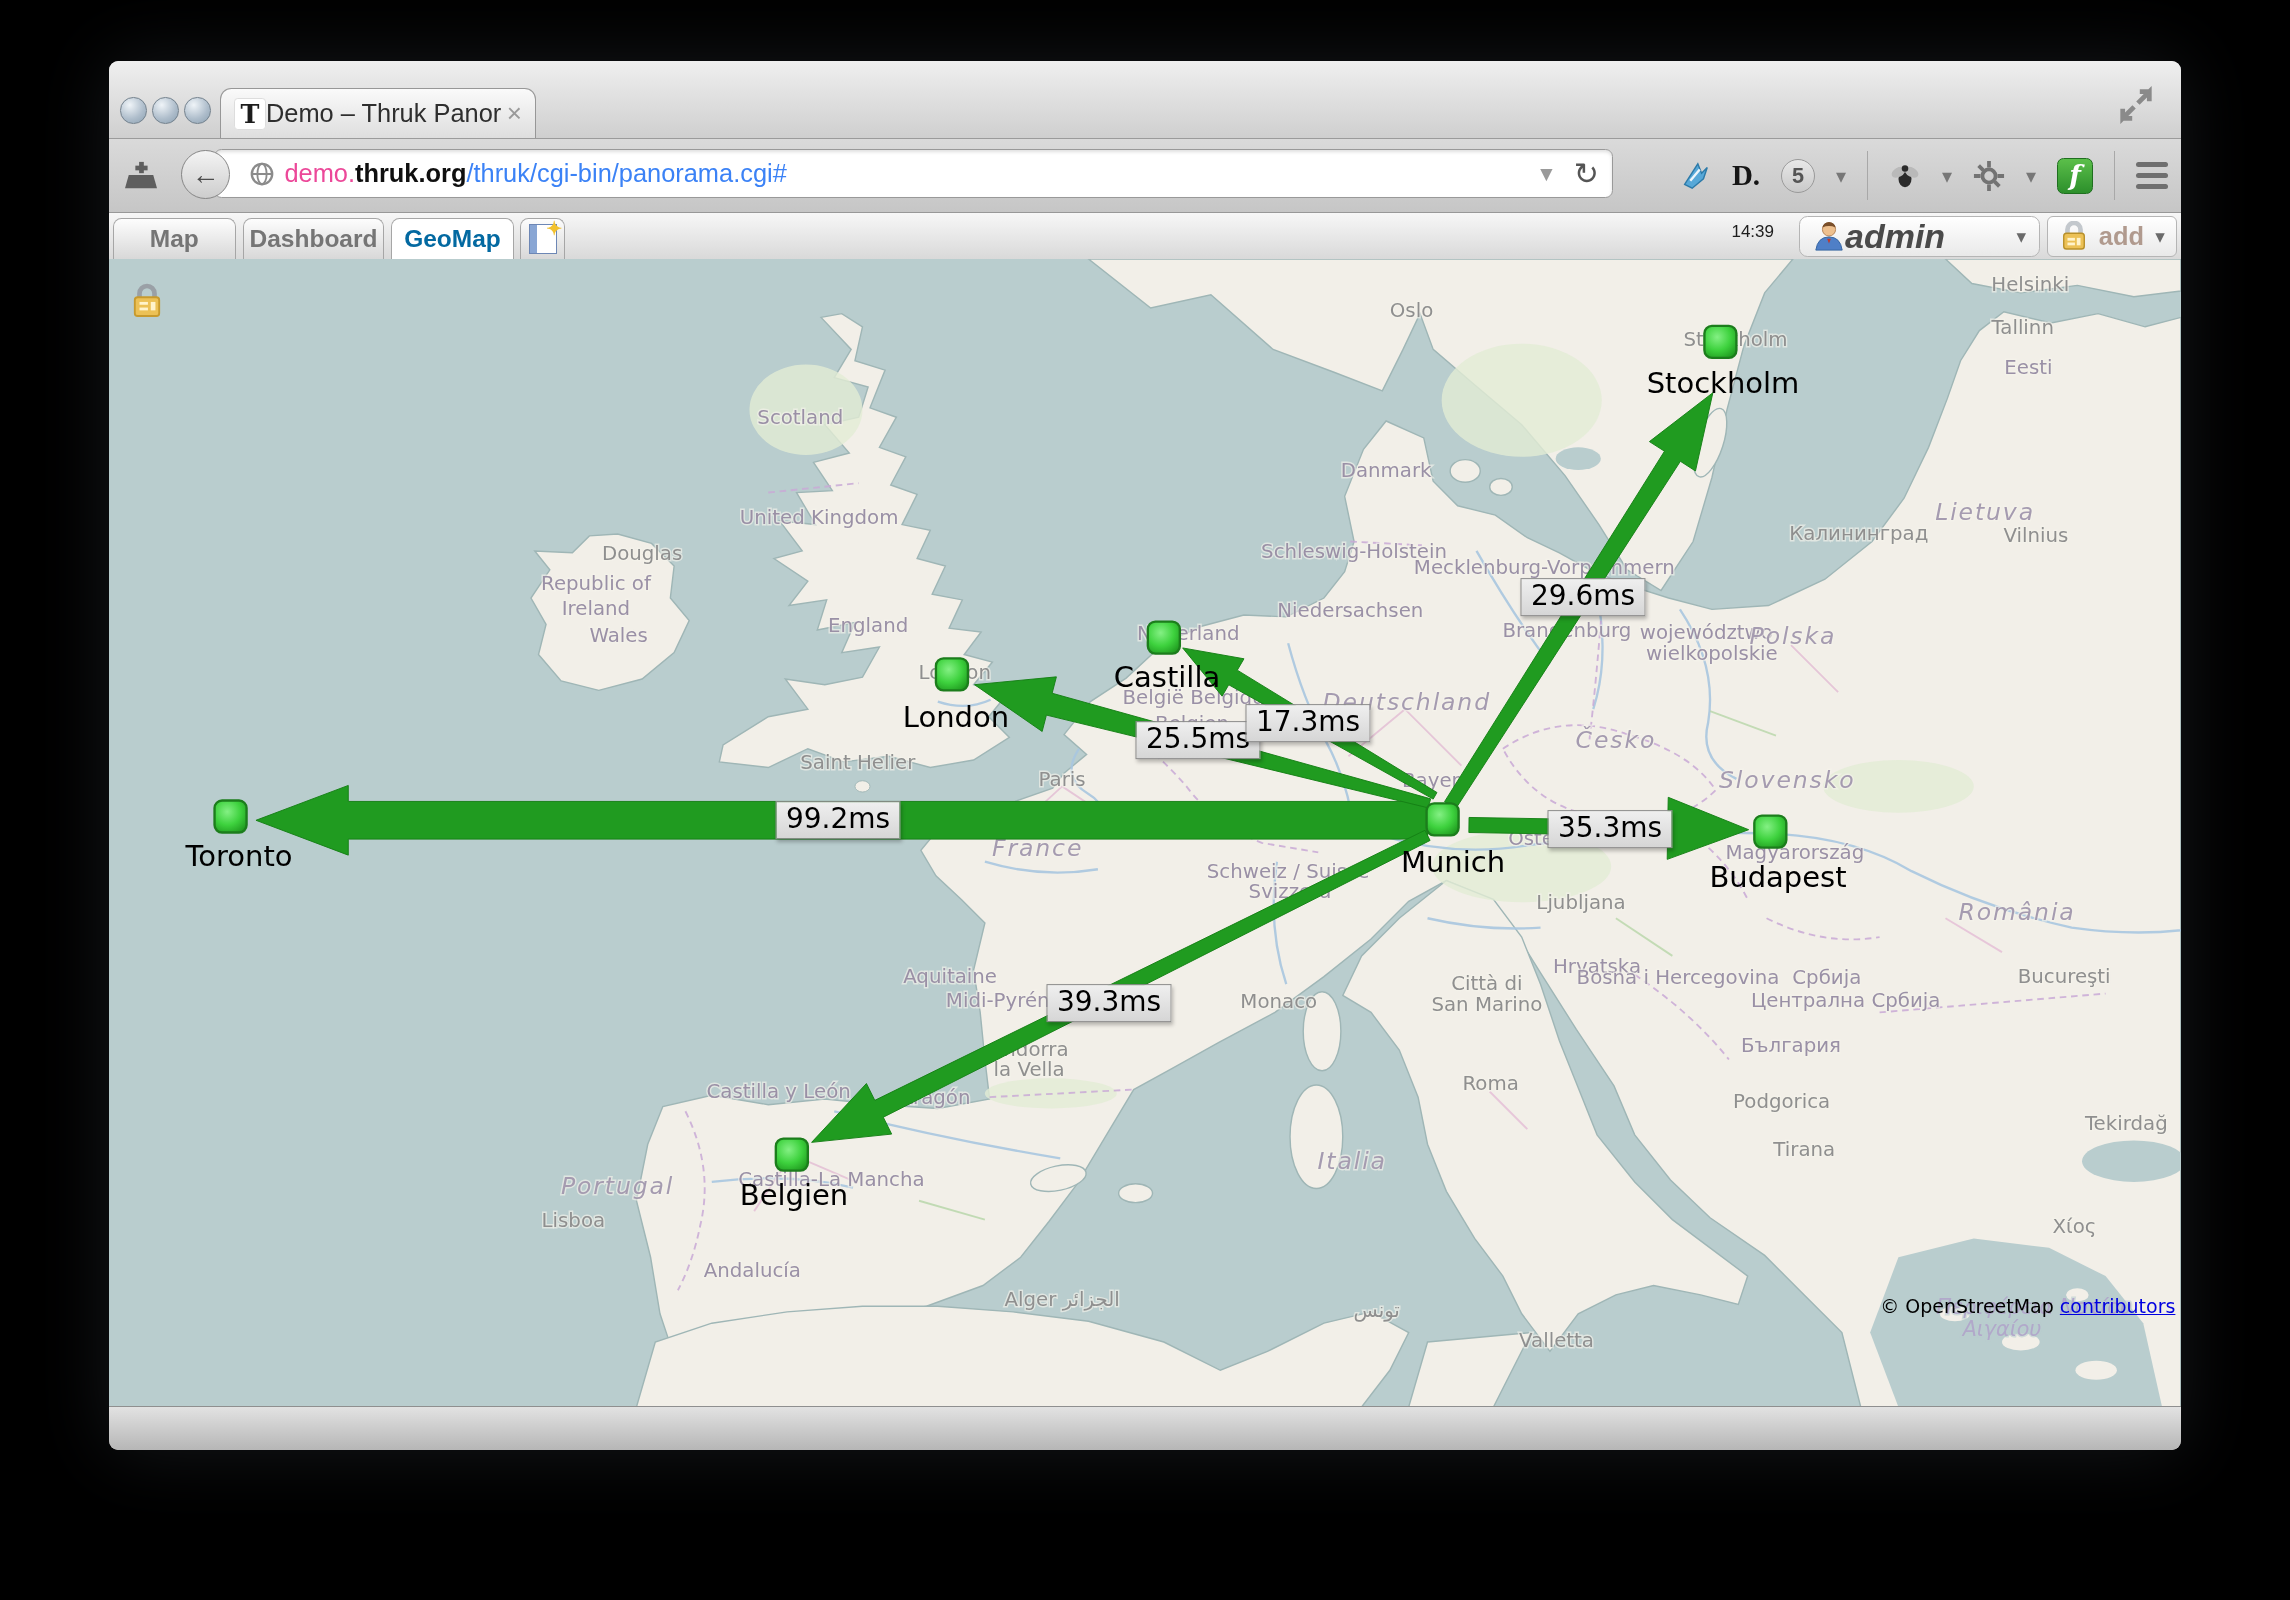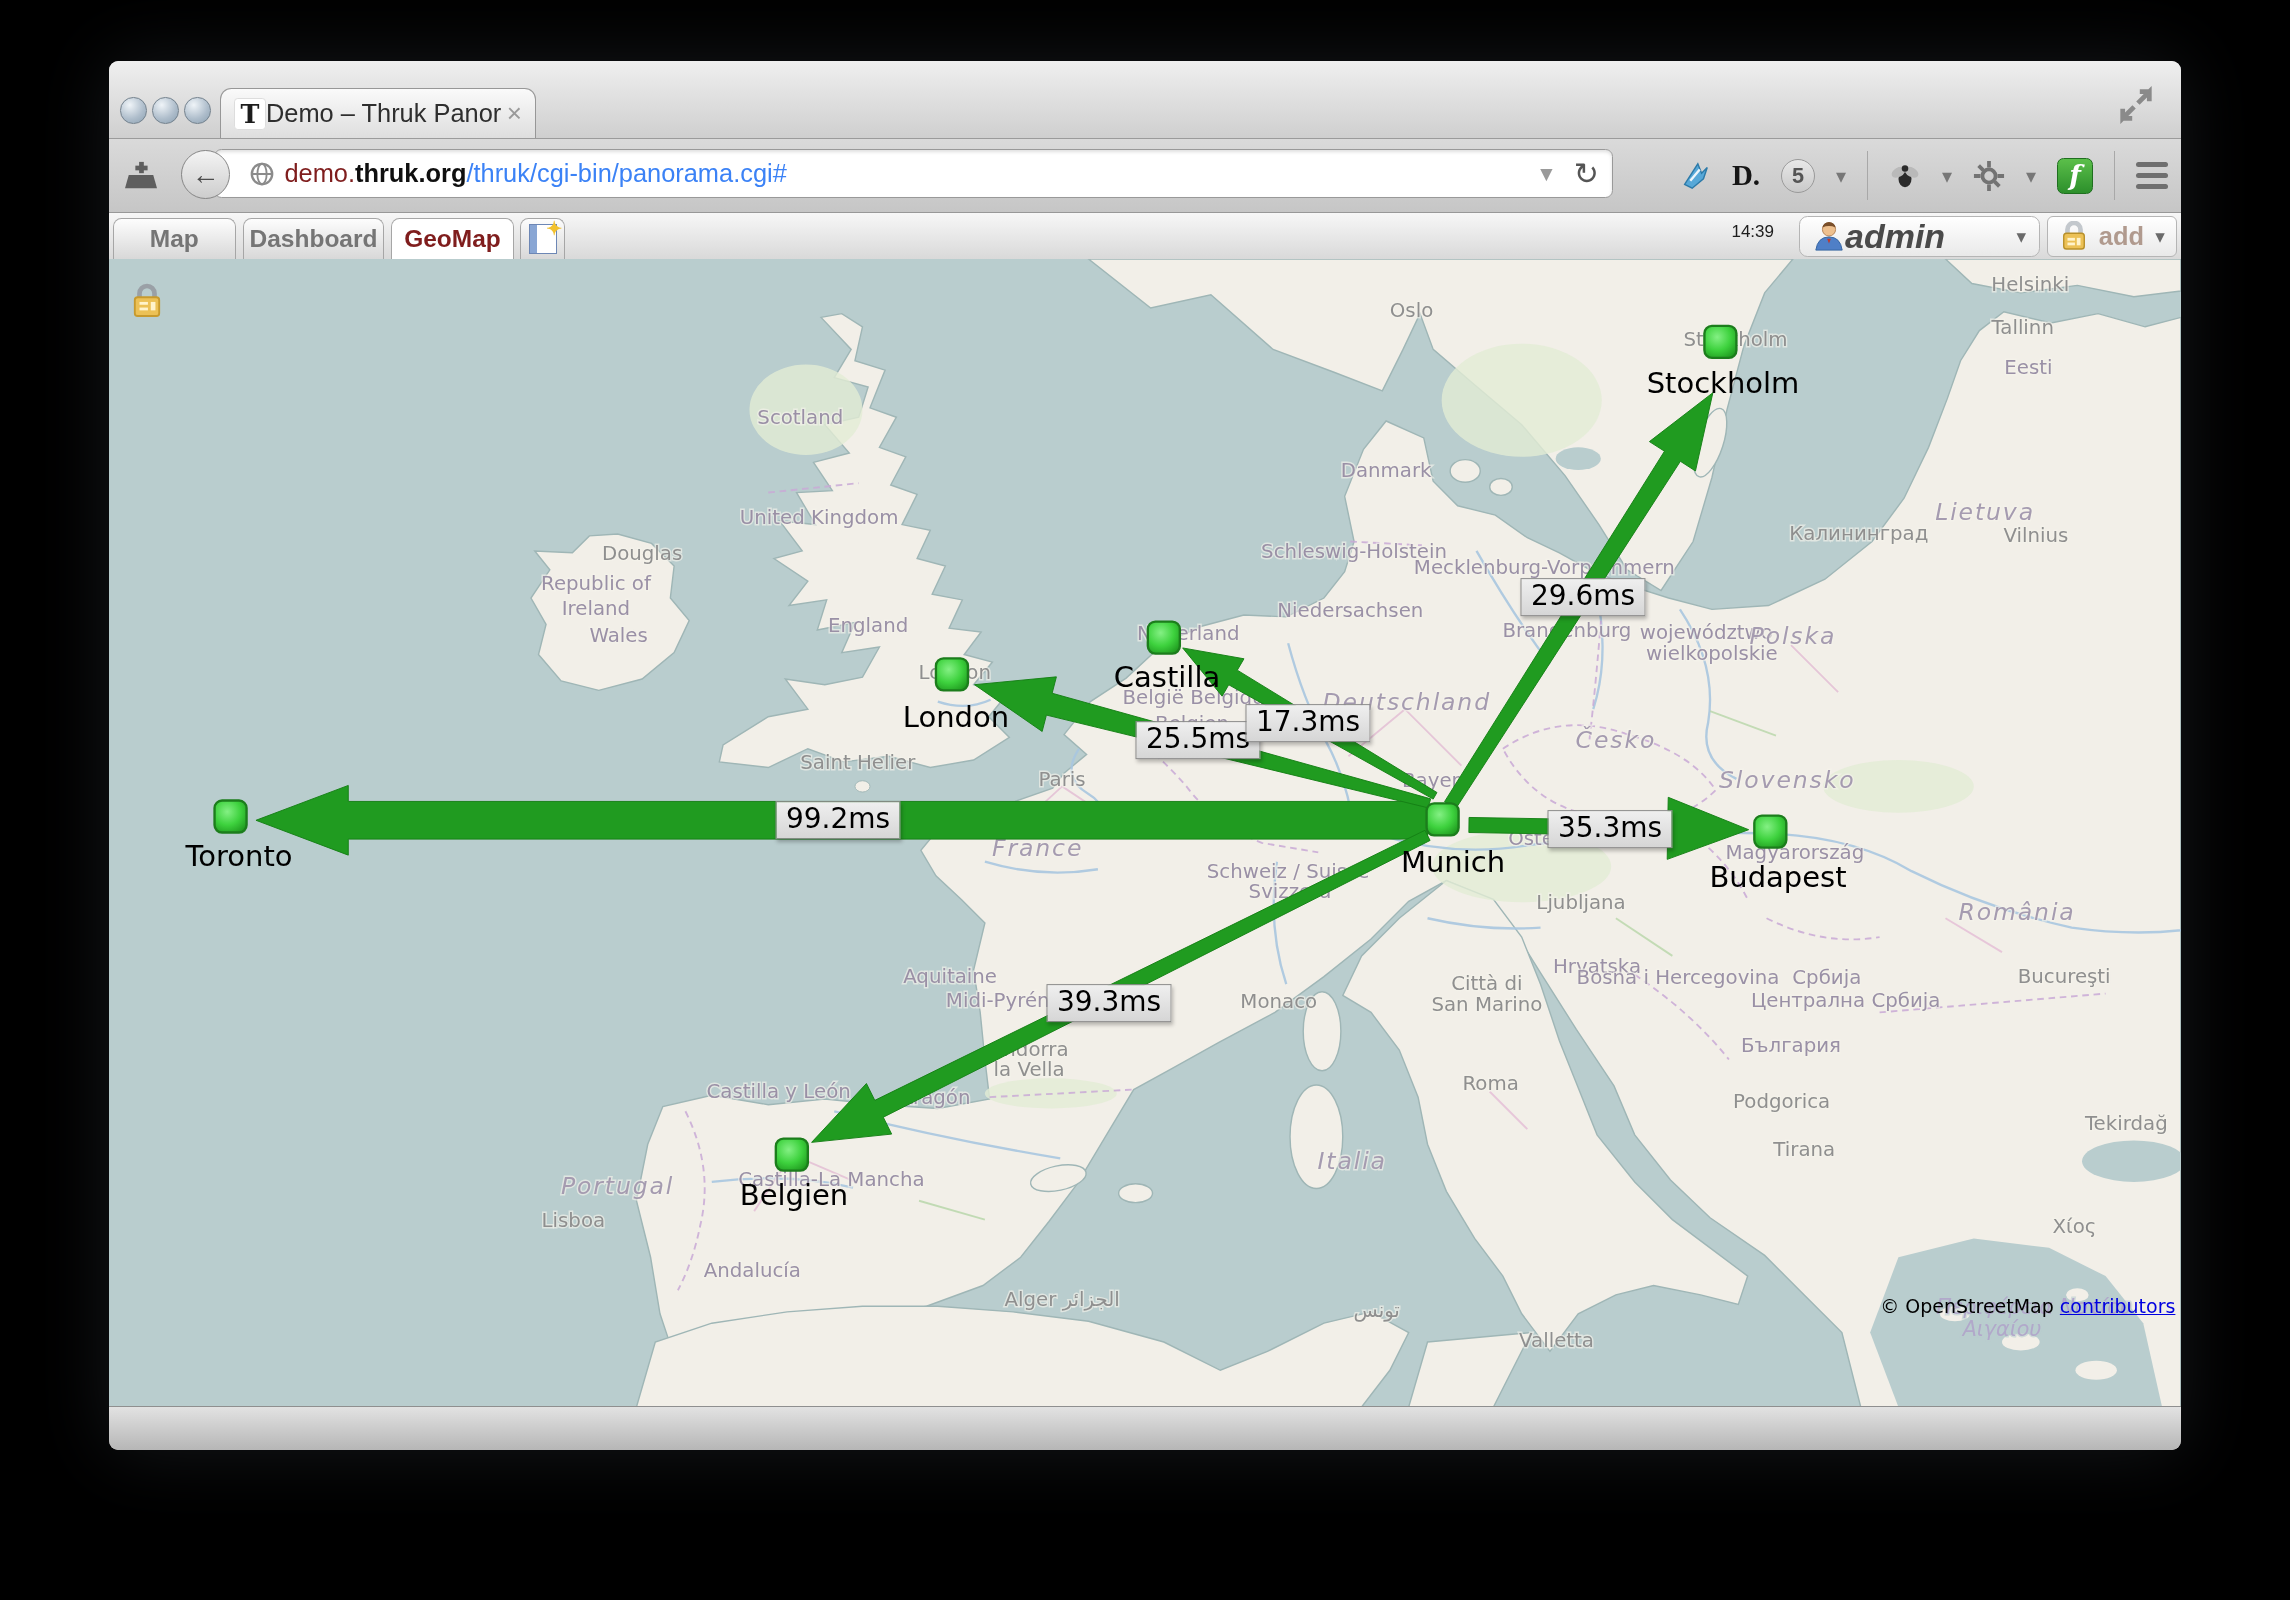--- a/index.html
+++ b/index.html
@@ -27,42 +27,42 @@
   .navbar{position:absolute;left:0;top:78px;width:100%;height:73px;
           background:linear-gradient(#dadada,#c6c6c6);border-bottom:0.9px solid #989898;}
   .leftico{position:absolute;left:15px;top:21px;width:34px;height:32px;}
   .backbtn{position:absolute;left:72px;top:11.3px;width:47px;height:47px;border-radius:50%;
            border:0.9px solid #868686;background:linear-gradient(#f4f4f4,#cdcdcd);
            display:flex;align-items:center;justify-content:center;font-size:28px;color:#4d4d4d;z-index:3;}
   .urlfield{position:absolute;left:105px;top:10.4px;width:1399px;height:49px;background:#fff;
             border:0.9px solid #999;border-radius:7.5px;box-shadow:inset 0 1.9px 3.8px rgba(0,0,0,.13);
             display:flex;align-items:center;padding-left:34px;box-sizing:border-box;z-index:2;}
   .urltext{font-size:25.4px;white-space:nowrap;overflow:hidden;flex:1;}
-  .u-pre{color:#7f1d1d;} .u-dom{color:#0f0f0f;font-weight:600;} .u-path{color:#3b82f6;}
+  .u-pre{color:#ec4899;} .u-dom{color:#0f0f0f;font-weight:600;} .u-path{color:#3b82f6;}
   .u-caret{color:#9a9a9a;font-size:21px;margin-right:17px;}
   .u-reload{color:#555;font-size:30px;margin-right:13px;font-family:"DejaVu Sans",sans-serif;}
   .addons{position:absolute;right:13px;top:0;height:73px;display:flex;align-items:center;gap:21px;}
   .vsep{width:0.9px;height:49px;background:#a8a8a8;}
   .dlabel{font-weight:bold;font-size:29px;color:#151515;font-family:"Liberation Serif",serif;}
   .cnt5{width:32px;height:32px;border-radius:50%;border:1.9px solid #9a9a9a;color:#555;font-size:21.7px;
         font-weight:bold;display:flex;align-items:center;justify-content:center;
         background:linear-gradient(#e8e8e8,#c9c9c9);}
   .mini-caret{color:#777;font-size:20px;}
   .flash{width:34px;height:34px;border-radius:6.6px;background:linear-gradient(#5bbf4a,#2c8f2b);
          color:#fff;font-family:"DejaVu Serif",serif;font-style:italic;font-weight:bold;font-size:27px;
          display:flex;align-items:center;justify-content:center;border:0.9px solid #1f6f1f;}
   .hamb{display:flex;flex-direction:column;gap:5.6px;}
   .hamb span{display:block;width:32px;height:5.6px;border-radius:2.8px;background:#6f6f6f;}
   
   .appbar{position:absolute;left:0;top:152px;width:100%;height:46px;
           background:linear-gradient(#f7f7f7,#d9d9d9);}
   .atab{position:absolute;top:4.7px;height:41px;border:0.9px solid #a6a6a6;border-bottom:none;
         border-radius:8.5px 8.5px 0 0;background:linear-gradient(#fdfdfd,#d7d7d7);
         color:#757575;font-weight:bold;font-size:24.5px;display:flex;align-items:center;justify-content:center;}
-  .atab.active{background:#fff;color:#7f1d1d;}
+  .atab.active{background:#fff;color:#0369a1;}
   .t-map{left:3.8px;width:121px;} .t-dash{left:134px;width:139px;} .t-geo{left:282px;width:121px;}
   .t-new{left:411px;width:43px;}
   .newdash{position:relative;width:26px;height:28px;background:#fff;border:1.9px solid #6d87b5;}
   .newdash i{position:absolute;left:0;top:0;width:7.5px;height:100%;background:#89a6d4;}
   .newdash b{position:absolute;right:-6.6px;top:-8.5px;color:#f2c12e;font-size:19px;font-style:normal;}
   .clock{position:absolute;right:407px;top:9.4px;font-size:17px;color:#1d1d1d;}
   .userbtn{position:absolute;right:141px;top:2.8px;width:241px;height:41px;border:0.9px solid #b5b5b5;border-radius:8.5px;
            background:linear-gradient(#fff,#e9e9e9);display:flex;align-items:center;padding:0 13px;box-sizing:border-box;}
   .userbtn .lbl{flex:1;text-align:left;font-weight:bold;color:#4a4a4a;font-size:34px;font-style:italic;}
   .addbtn{position:absolute;right:3.8px;top:2.8px;width:130px;height:41px;border:0.9px solid #b5b5b5;border-radius:6px;

